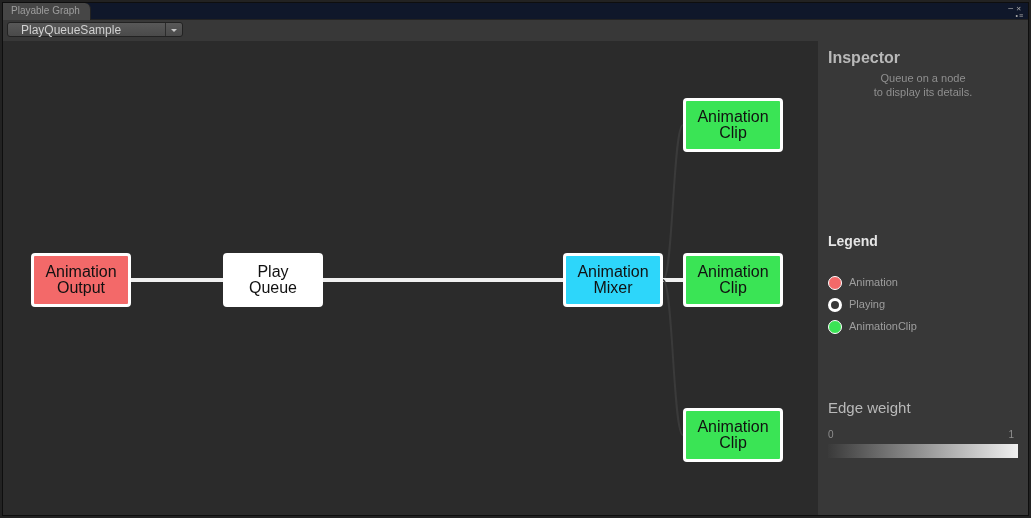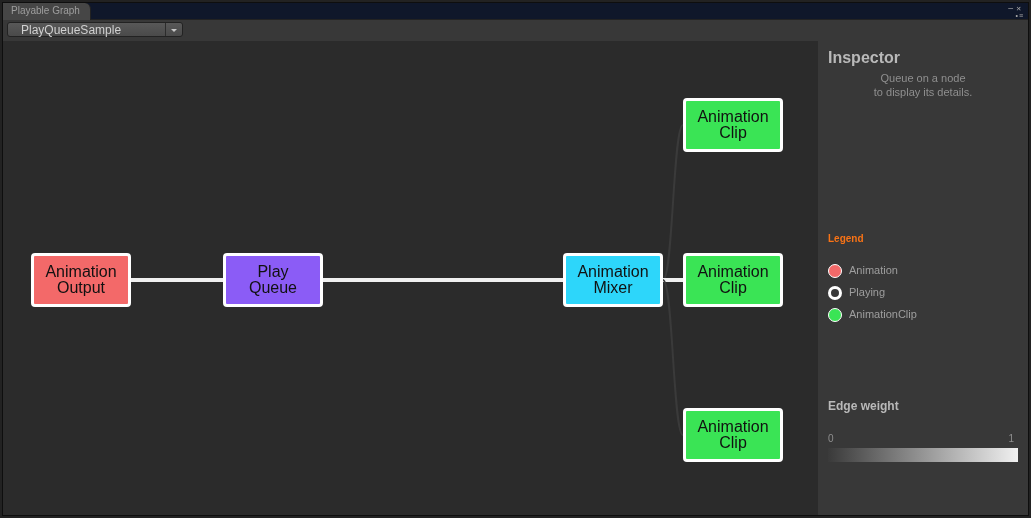--- a/index.html
+++ b/index.html
@@ -19,26 +19,26 @@
   .dropdown .caret{position:absolute;right:5px;top:6px;width:6px;height:4px;}
   .dropdown .caret:before{content:"";position:absolute;border-left:3px solid transparent;border-right:3px solid transparent;border-top:3px solid #c8c8c8;}
   .body{position:absolute;left:0;top:38px;right:0;bottom:0;}
   .canvas{position:absolute;left:0;top:0;width:815px;height:474px;background:#2b2b2b;}
   .sidebar{position:absolute;right:0;top:0;width:210px;height:100%;background:#383838;
     color:#9e9e9e;font-size:11px;}
   .inspector{padding:8px 10px 0 10px;}
   .ins-title{color:#b9b9b9;font-weight:bold;font-size:16px;margin-bottom:4px;}
   .ins-hint{text-align:center;color:#8f8f8f;font-size:11px;line-height:14px;}
   .legend{position:absolute;left:10px;top:192px;width:190px;}
-  .lg-title{color:#f97316;font-weight:bold;font-size:10px;margin-bottom:18px;}
+  .lg-title{color:#e5e5e5;font-weight:bold;font-size:14px;margin-bottom:25px;}
   .lg-row{height:22px;line-height:16px;}
   .lg-sw{display:inline-block;width:14px;height:14px;border-radius:50%;border:1.5px solid #fff;
     vertical-align:middle;margin-right:7px;box-sizing:border-box;}
   .edgew{position:absolute;left:10px;top:358px;width:190px;}
-  .ew-title{color:#b9b9b9;font-weight:bold;font-size:12px;margin-bottom:20px;}
+  .ew-title{color:#b9b9b9;font-weight:normal;font-size:15px;margin-bottom:13px;}
   .ew-row{font-size:10px;color:#8f8f8f;position:relative;height:12px;}
   .ew-row .e1{position:absolute;right:4px;}
   .ew-grad{margin-top:3px;height:14px;background:linear-gradient(to right,#3a3a3a,#f0f0f0);}
   
   .node{position:absolute;box-sizing:border-box;border:3px solid #fff;border-radius:4px;
     text-align:center;color:#111;font-size:16px;line-height:16px;display:flex;
     align-items:center;justify-content:center;white-space:pre;cursor:pointer;}
   svg.edge{position:absolute;left:0;top:0;width:815px;height:474px;pointer-events:none;}
 </style>
 </head>
@@ -66,21 +66,21 @@
     <div class="canvas" id="canvas">
       <svg class="edge" id="edges">
           <path d="M 128 239 C 174 239 174 239 220 239" fill="none" stroke="rgb(240,240,240)" stroke-width="4.0"></path>
           <path d="M 320 239 C 440 239 440 239 560 239" fill="none" stroke="rgb(240,240,240)" stroke-width="4.0"></path>
           <path d="M 660 239 C 670 239 670 84 680 84" fill="none" stroke="rgb(58,58,58)" stroke-width="2.0"></path>
           <path d="M 660 239 C 670 239 670 239 680 239" fill="none" stroke="rgb(240,240,240)" stroke-width="4.0"></path>
           <path d="M 660 239 C 670 239 670 394 680 394" fill="none" stroke="rgb(58,58,58)" stroke-width="2.0"></path>
         </svg>
     <div class="node" style="left: 28px; top: 212px; width: 100px; height: 54px; background: rgb(243, 105, 105);">Animation
 Output</div>
-        <div class="node" style="left: 220px; top: 212px; width: 100px; height: 54px; background: #8b5cf6;">Play
+        <div class="node" style="left: 220px; top: 212px; width: 100px; height: 54px; background: #ffffff;">Play
 Queue</div>
         <div class="node" style="left: 560px; top: 212px; width: 100px; height: 54px; background: rgb(45, 214, 250);">Animation
 Mixer</div>
         <div class="node" style="left: 680px; top: 57px; width: 100px; height: 54px; background: rgb(58, 228, 85);">Animation
 Clip</div>
         <div class="node" style="left: 680px; top: 212px; width: 100px; height: 54px; background: rgb(58, 228, 85);">Animation
 Clip</div>
         <div class="node" style="left: 680px; top: 367px; width: 100px; height: 54px; background: rgb(58, 228, 85);">Animation
 Clip</div>
       </div>

